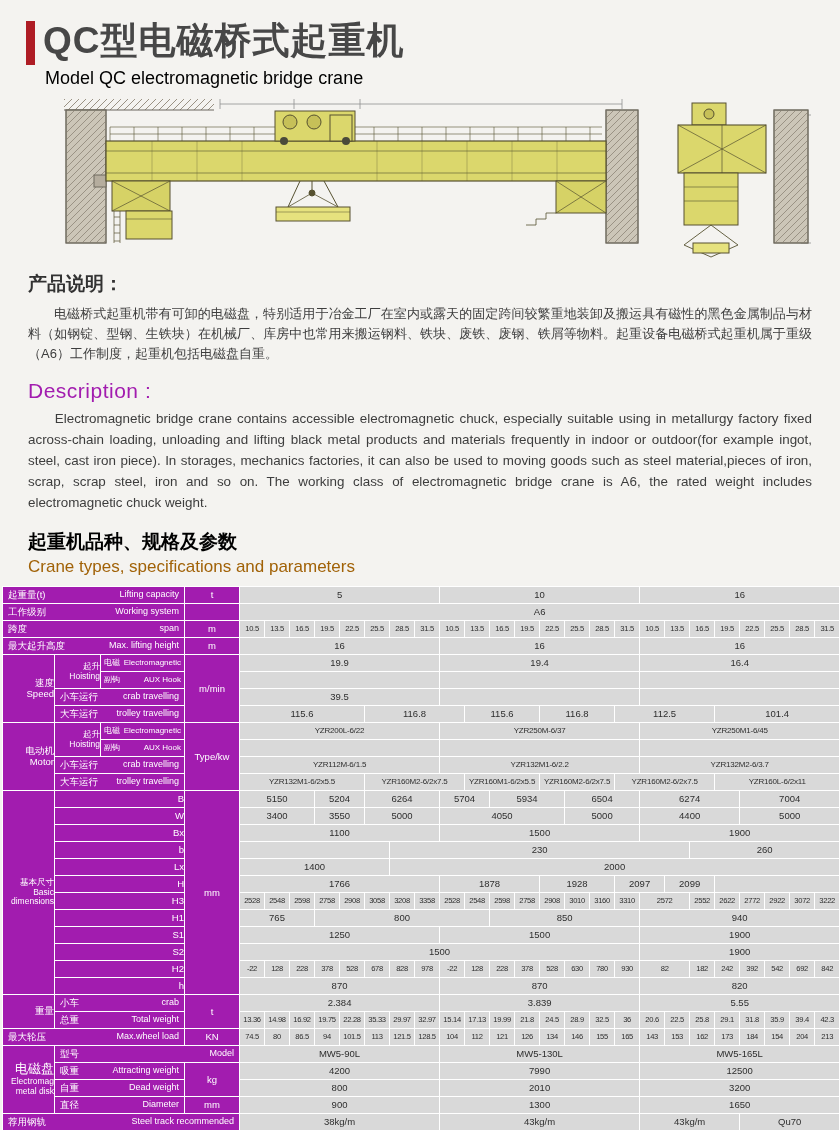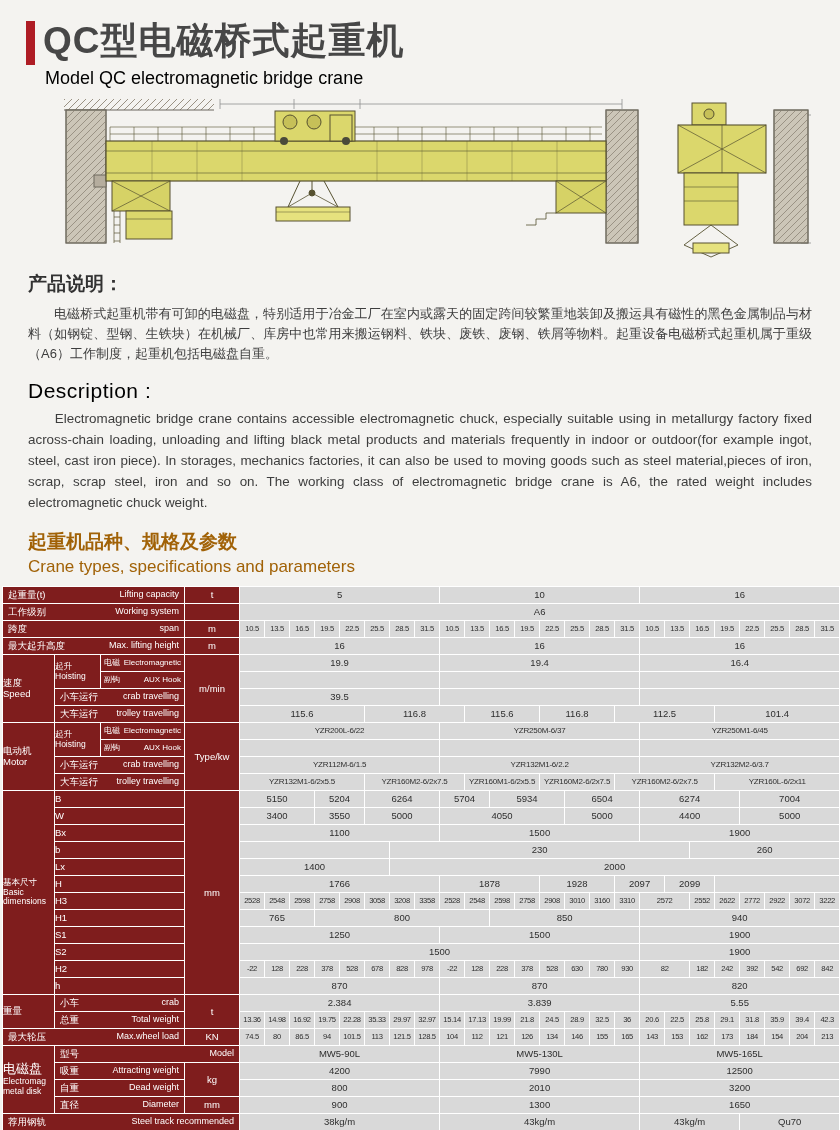--- a/index.html
+++ b/index.html
@@ -4,37 +4,37 @@
 <style>
   html,body{margin:0;padding:0}
   body{width:840px;height:1130px;background:#f4f3f0;font-family:"Liberation Sans",sans-serif;overflow:hidden}
   .titlebar{display:flex;align-items:flex-start;margin:16px 0 0 26px}
   .bar{width:9px;height:44px;background:#ae1c24;margin:5px 8px 0 0}
   h1{font-size:37px;margin:0;color:#474747;font-weight:bold;letter-spacing:1px}
   .subtitle{font-size:18px;color:#000000;margin:2px 0 0 45px}
   .drawing{display:block;margin:6px 0 0 62px}
   .sec-zh-title{font-size:19px;font-weight:bold;color:#323232;margin:8px 8px 7px 28px}
   .para{margin:0 28px;text-align:justify;font-size:13px;line-height:20px;color:#3d3d3d;text-indent:2em}
-  .sec-en-title{font-size:21px;color:#000000;margin:15px 0 5px 28px;font-weight:normal;letter-spacing:.5px}
+  .sec-en-title{font-size:21px;color:#a21caf;margin:15px 0 5px 28px;font-weight:normal;letter-spacing:.5px}
   .para-en{font-size:13.4px;line-height:21px}
-  .tbl-title-zh{font-size:19px;font-weight:bold;color:#a16207;margin:16px 0 2px 28px}
+  .tbl-title-zh{font-size:19px;font-weight:bold;color:#000000;margin:16px 0 2px 28px}
   .tbl-title-en{font-size:17px;color:#a16207;margin:0 0 9px 28px}
   table{border-collapse:collapse;table-layout:fixed;width:837px;margin-left:2px}
   tr{height:17px}
   td{padding:0;line-height:1.05;overflow:hidden;vertical-align:middle}
-  .lab{background:#7f1d1d;color:#fff;border:1px solid #fff;font-size:9.5px}
+  .lab{background:#a21caf;color:#fff;border:1px solid #fff;font-size:9.5px}
   .d{background:#d9d9d9;color:#2e2e2e;border:1px solid #fff;text-align:center;font-size:9.5px}
   tr.xs td.d{font-size:7.6px;letter-spacing:-.3px}
   tr.s td.d{font-size:8px;letter-spacing:-.2px}
   .lr{padding:0 5px}
   .lr .zh{float:left}
   .lr .en{float:right;font-size:9px}
   .lr2{padding:0 3px;font-size:8px;white-space:nowrap}
   .lr2 .zh{float:left}.lr2 .en{float:right}
-  .ctr{text-align:left}
+  .ctr{text-align:right}
   .ctr .blk{display:block;line-height:1.15}
   .u{text-align:center}
   .sm{font-size:8.5px}
   .disk .blk{font-size:8.5px}
   .disk .blk.first{font-size:13px}
 </style>
 </head>
 <body>
 
 <div class="titlebar">

